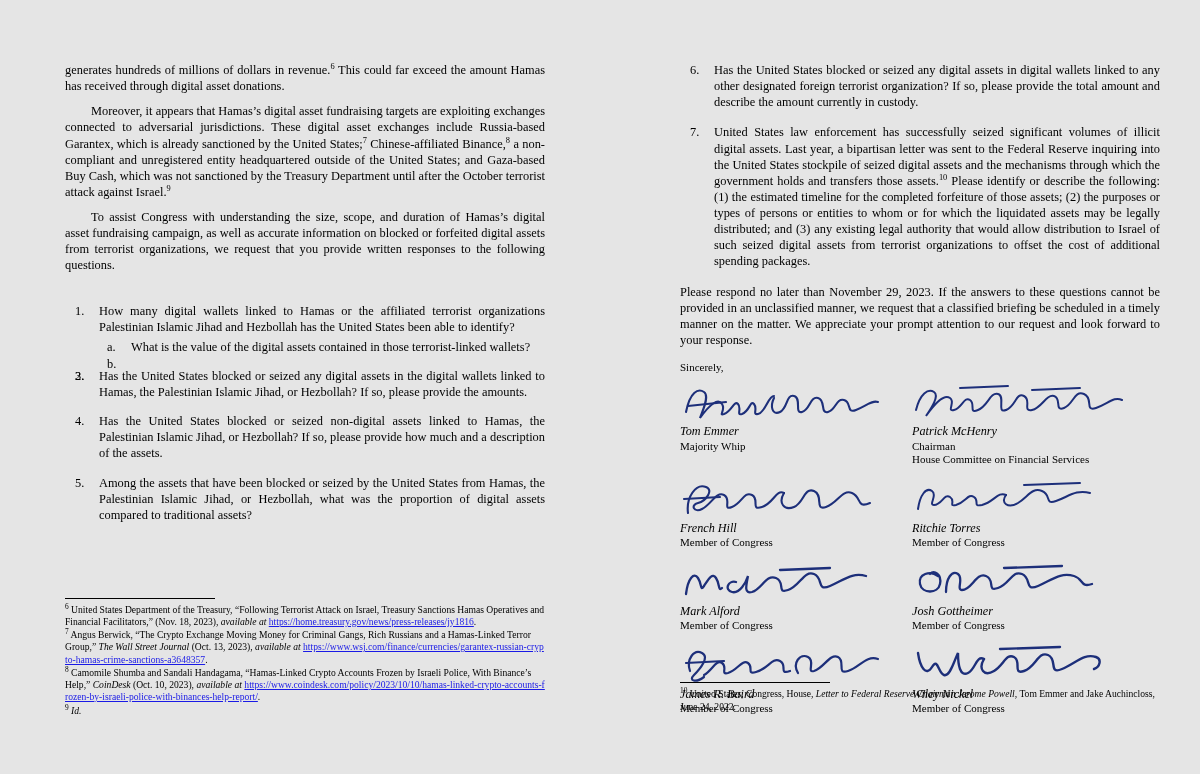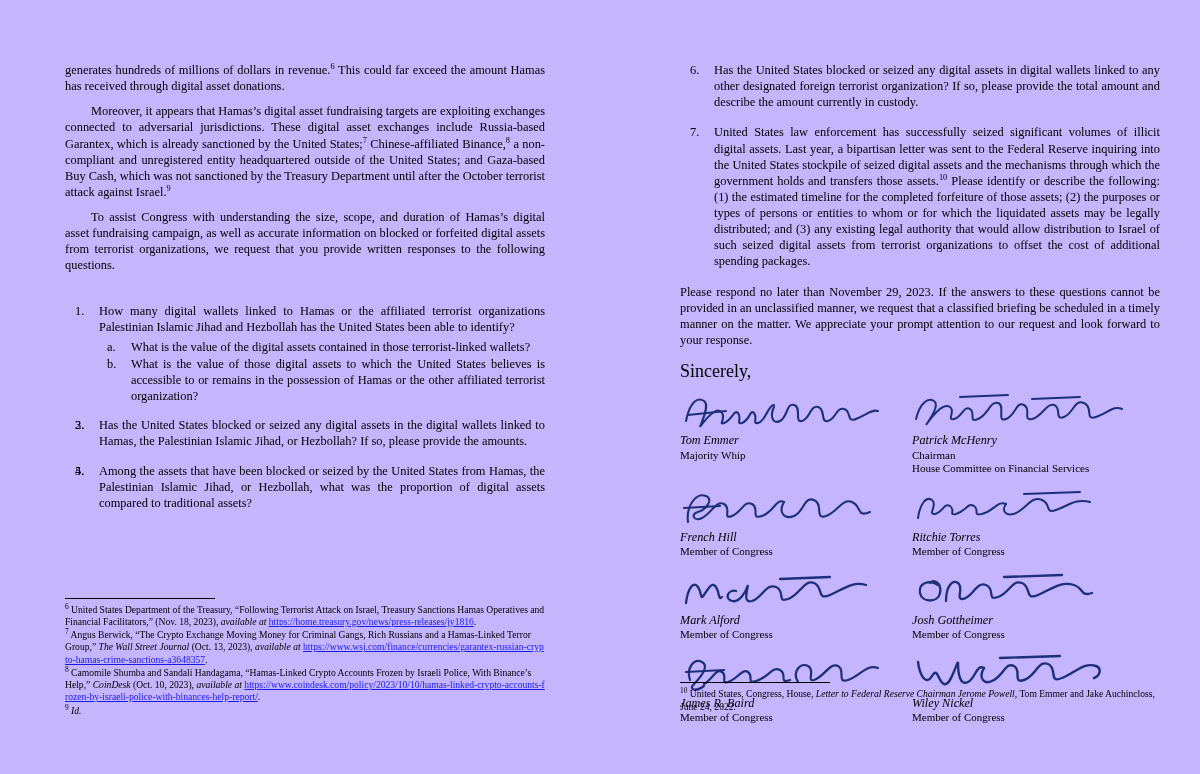--- a/index.html
+++ b/index.html
@@ -11,21 +11,21 @@
     width: 1200px;
     height: 774px;
     font-family: "Liberation Serif", serif;
     color: #000000;
     overflow: hidden;
   }
   .page {
     position: relative;
     width: 1200px;
     height: 774px;
-    background: #c4b5fd;
+    background: #e5e5e5;
   }
   .col {
     position: absolute;
     top: 0;
     width: 480px;
     height: 774px;
     padding: 62px 0 0 0;
     box-sizing: border-box;
   }
   .col-left { left: 65px; }
@@ -135,21 +135,21 @@
   .sig-title {
     font-size: 11px;
     line-height: 1.25;
   }
   .sig-img {
     height: 42px;
     position: relative;
     overflow: visible;
   }
   .sig-img svg { display: block; }
-  .sincerely { font-size: 18px; margin-bottom: 8px; }
+  .sincerely { font-size: 11px; margin-bottom: 8px; }
   .respond { margin-bottom: 12px; }
 </style>
 </head>
 <body>
 
 <div class="page">
 
   <div class="col col-left">
 
     <p class="para">
@@ -168,33 +168,33 @@
       <li>
         <span class="marker">1.</span>
         <span>How many digital wallets linked to Hamas or the affiliated terrorist organizations Palestinian Islamic Jihad and Hezbollah has the United States been able to identify?</span>
         <ol class="sublist">
           <li>
             <span class="marker">a.</span>
             <span>What is the value of the digital assets contained in those terrorist-linked wallets?</span>
           </li>
           <li>
             <span class="marker">b.</span>
-            <span>What is the value of those digital assets to which the United States believes is accessible to or remains in the possession of Hamas or the other affiliated terrorist organization?</span>
           </li>
         </ol>
       </li>
       <li style="margin-top:13px">
         <span class="marker">2.</span>
       </li>
       <li style="margin-top:13px">
         <span class="marker">3.</span>
         <span>Has the United States blocked or seized any digital assets in the digital wallets linked to Hamas, the Palestinian Islamic Jihad, or Hezbollah? If so, please provide the amounts.</span>
       </li>
       <li style="margin-top:13px">
         <span class="marker">4.</span>
+        <span>Has the United States blocked or seized non-digital assets linked to Hamas, the Palestinian Islamic Jihad, or Hezbollah? If so, please provide how much and a description of the assets.</span>
       </li>
       <li style="margin-top:13px">
         <span class="marker">5.</span>
         <span>Among the assets that have been blocked or seized by the United States from Hamas, the Palestinian Islamic Jihad, or Hezbollah, what was the proportion of digital assets compared to traditional assets?</span>
       </li>
     </ol>
 
     <div class="footnote-area" style="bottom:56px">
       <div class="footnote-rule"></div>
 

